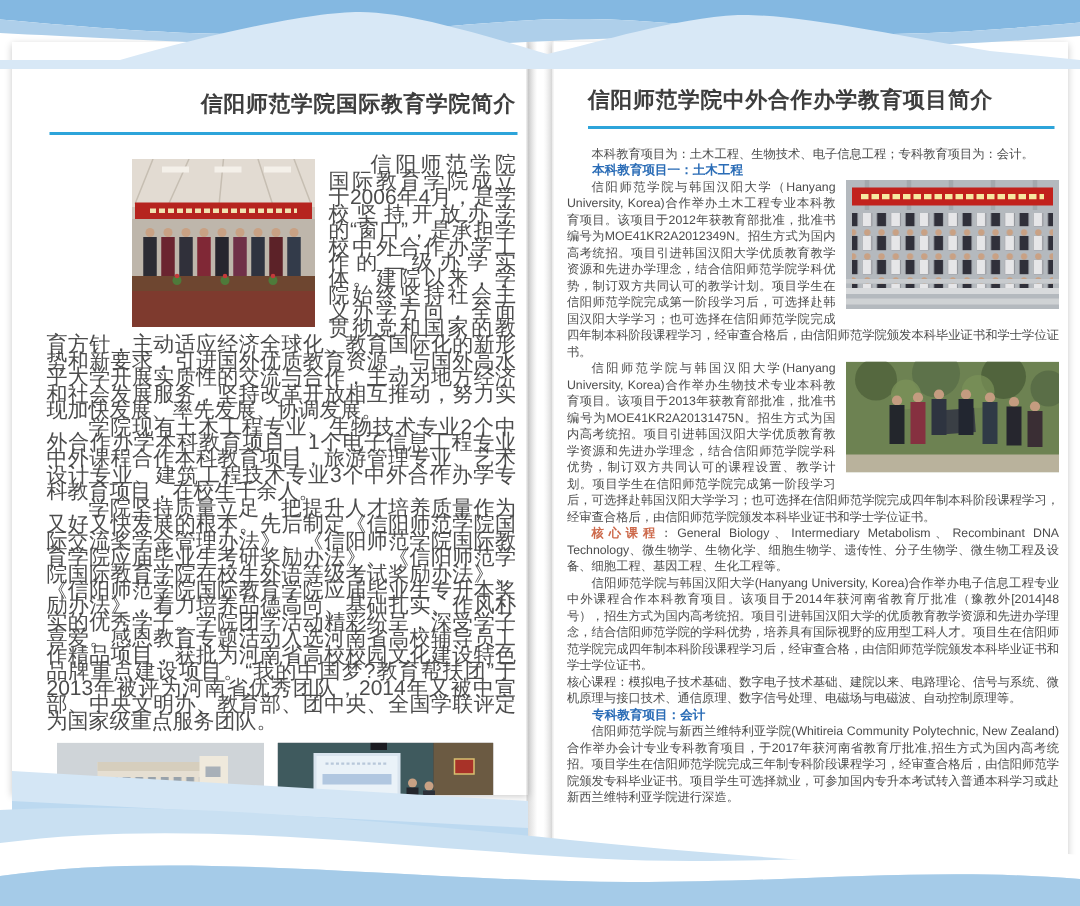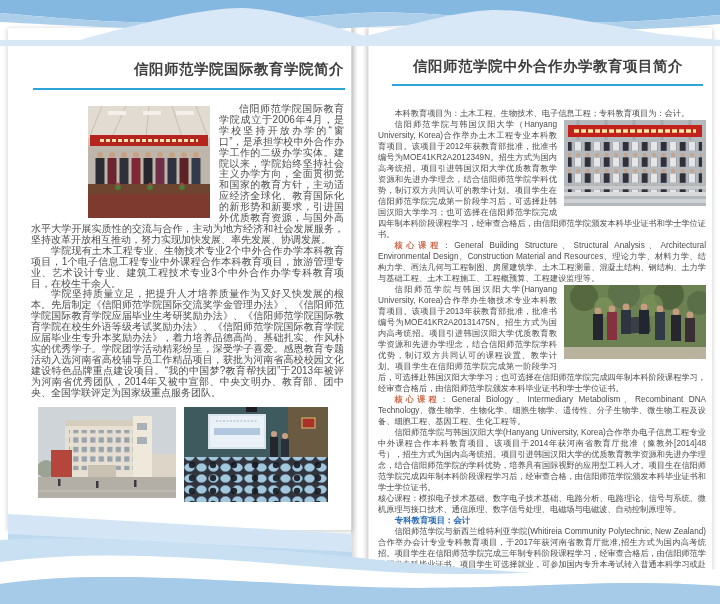--- a/index.html
+++ b/index.html
@@ -6,27 +6,27 @@
   .canvas{position:relative;width:720px;height:604px;background:#ffffff;overflow:hidden;
           font-family:"Liberation Sans","DejaVu Sans",sans-serif;}
   .page{position:absolute;top:28px;width:344px;background:#ffffff;z-index:2;
         box-shadow:0 1px 5px rgba(0,0,0,.22);overflow:hidden;}
   .page-left{left:8px;height:502px;}
   .page-right{left:368px;height:560px;}
   .seam{position:absolute;left:351px;top:26px;width:18px;height:552px;z-index:3;pointer-events:none;
         background:linear-gradient(to right,rgba(70,70,70,.22) 0,rgba(255,255,255,0) 40%,rgba(255,255,255,0) 62%,rgba(90,90,90,.12) 100%);}
   .title{font-weight:bold;color:#3e3e3e;letter-spacing:.5px;font-size:14.5px;}
   .page-left  .title{margin:32px 8px 0 25px;text-align:right;}
-  .page-right .title{margin:29px 8px 0 24px;text-align:center;}
+  .page-right .title{margin:29px 8px 0 24px;}
   .rule{height:2px;background:#2da4da;}
   .page-left  .rule{margin:9px 7px 0 25px;}
   .page-right .rule{margin:8px 9px 0 24px;}
   .body{color:#4c4c4c;text-align:justify;}
-  .lbody{margin:14px 8px 0 23px;font-size:10px;line-height:10.9px;}
-  .rbody{margin:22px 6px 0 10px;font-size:8.2px;line-height:11px;}
+  .lbody{margin:14px 8px 0 23px;font-size:14px;line-height:10.9px;}
+  .rbody{margin:11px 6px 0 10px;font-size:8.2px;line-height:11px;}
   .para{margin:0;text-indent:2em;}
   .sec{margin:0;text-indent:2em;font-weight:bold;color:#2a6cb6;font-size:8.4px;}
   .core-label{color:#cd6a4c;font-weight:bold;}
   .core-label.plain{color:#4c4c4c;font-weight:normal;}
   .core.noindent{text-indent:0;}
   .ph{display:inline-block;vertical-align:top;overflow:hidden;line-height:0;}
   .ph svg{display:block;}
   .ph-meeting{float:left;width:122px;height:112px;margin:2px 9px 3px 57px;}
   .ph-civil{float:right;width:142px;height:86px;margin:1px 0 3px 7px;}
   .ph-bio{float:right;width:142px;height:74px;margin:1px 0 3px 7px;}
@@ -149,20 +149,21 @@
   </div>
 
   <div class="seam"></div>
 
   <div class="page page-right">
     <div class="title">信阳师范学院中外合作办学教育项目简介</div>
     <div class="rule"></div>
     <div class="body rbody">
       <p class="para">本科教育项目为：土木工程、生物技术、电子信息工程；专科教育项目为：会计。</p>
 
+      <p class="sec">本科教育项目一：土木工程</p>
       <p class="para">
         <span class="ph ph-civil">
           <svg width="142" height="86" viewBox="0 0 142 86">
             <defs>
               <pattern id="crA" patternUnits="userSpaceOnUse" width="9.5" height="16">
                 <circle cx="4.7" cy="3" r="2.1" fill="#c9a184"></circle>
                 <rect x="1.7" y="5.3" width="6" height="9.5" fill="#30303a"></rect>
               </pattern>
               <pattern id="crB" patternUnits="userSpaceOnUse" width="19" height="16">
                 <rect x="11" y="5.3" width="6" height="9.5" fill="#e6e6e8"></rect>
@@ -173,23 +174,20 @@
             <rect x="4" y="5" width="134" height="12" fill="#c2211c"></rect>
             <line x1="10" y1="11" x2="132" y2="11" stroke="#f7e9a0" stroke-width="3.5" stroke-dasharray="5 2"></line>
             <rect x="4" y="22" width="134" height="50" fill="url(#crA)"></rect>
             <rect x="4" y="22" width="134" height="50" fill="url(#crB)"></rect>
             <rect y="66" width="142" height="3" fill="#c8cbce"></rect>
             <rect y="72" width="142" height="4" fill="#d8dadc"></rect>
             <rect y="79" width="142" height="4" fill="#cfd2d4"></rect>
           </svg>
         </span>
         <span>信阳师范学院与韩国汉阳大学（Hanyang University, Korea)合作举办土木工程专业本科教育项目。该项目于2012年获教育部批准，批准书编号为MOE41KR2A2012349N。招生方式为国内高考统招。项目引进韩国汉阳大学优质教育教学资源和先进办学理念，结合信阳师范学院学科优势，制订双方共同认可的教学计划。项目学生在信阳师范学院完成第一阶段学习后，可选择赴韩国汉阳大学学习；也可选择在信阳师范学院完成四年制本科阶段课程学习，经审查合格后，由信阳师范学院颁发本科毕业证书和学士学位证书。</span>
-      </p>
-      <p class="para core">
-        <span class="core-label">核心课程</span><span>：General Building Structure、Structural Analysis、Architectural Environmental Design、Construction Material and Resources、理论力学、材料力学、结构力学、画法几何与工程制图、房屋建筑学、土木工程测量、混凝土结构、钢结构、土力学与基础工程、土木工程施工、工程概预算、工程建设监理等。</span>
       </p>
 
       <p class="para">
         <span class="ph ph-bio">
           <svg width="142" height="74" viewBox="0 0 142 74">
             <rect width="142" height="74" fill="#6d8252"></rect>
             <circle cx="20" cy="12" r="14" fill="#55683f"></circle>
               <circle cx="60" cy="8" r="16" fill="#5d724a"></circle>
             <circle cx="105" cy="10" r="15" fill="#51643d"></circle>
               <circle cx="135" cy="18" r="12" fill="#5a6e47"></circle>
@@ -214,21 +212,21 @@
           </svg>
         </span>
         <span>信阳师范学院与韩国汉阳大学(Hanyang University, Korea)合作举办生物技术专业本科教育项目。该项目于2013年获教育部批准，批准书编号为MOE41KR2A20131475N。招生方式为国内高考统招。项目引进韩国汉阳大学优质教育教学资源和先进办学理念，结合信阳师范学院学科优势，制订双方共同认可的课程设置、教学计划。项目学生在信阳师范学院完成第一阶段学习后，可选择赴韩国汉阳大学学习；也可选择在信阳师范学院完成四年制本科阶段课程学习，经审查合格后，由信阳师范学院颁发本科毕业证书和学士学位证书。</span>
       </p>
       <p class="para core">
         <span class="core-label">核心课程</span><span>：General Biology、Intermediary Metabolism、Recombinant DNA Technology、微生物学、生物化学、细胞生物学、遗传性、分子生物学、微生物工程及设备、细胞工程、基因工程、生化工程等。</span>
       </p>
 
       <p class="para">信阳师范学院与韩国汉阳大学(Hanyang University, Korea)合作举办电子信息工程专业中外课程合作本科教育项目。该项目于2014年获河南省教育厅批准（豫教外[2014]48号），招生方式为国内高考统招。项目引进韩国汉阳大学的优质教育教学资源和先进办学理念，结合信阳师范学院的学科优势，培养具有国际视野的应用型工科人才。项目生在信阳师范学院完成四年制本科阶段课程学习后，经审查合格，由信阳师范学院颁发本科毕业证书和学士学位证书。</p>
       <p class="para core noindent">
-        <span class="core-label plain">核心课程</span><span>：模拟电子技术基础、数字电子技术基础、电路分析、电路理论、信号与系统、微机原理与接口技术、通信原理、数字信号处理、电磁场与电磁波、自动控制原理等。</span>
+        <span class="core-label plain">核心课程</span><span>：模拟电子技术基础、数字电子技术基础、建院以来、电路理论、信号与系统、微机原理与接口技术、通信原理、数字信号处理、电磁场与电磁波、自动控制原理等。</span>
       </p>
 
       <p class="sec">专科教育项目：会计</p>
       <p class="para">信阳师范学院与新西兰维特利亚学院(Whitireia Community Polytechnic, New Zealand)合作举办会计专业专科教育项目，于2017年获河南省教育厅批准,招生方式为国内高考统招。项目学生在信阳师范学院完成三年制专科阶段课程学习，经审查合格后，由信阳师范学院颁发专科毕业证书。项目学生可选择就业，可参加国内专升本考试转入普通本科学习或赴新西兰维特利亚学院进行深造。</p>
 
     </div>
   </div>
 
   <svg class="deco top-wave" width="720" height="54" viewBox="0 0 720 54">
     <path fill="#84b8e1" d="M0,0 H720 V15 C650,21 600,25 525,21 C455,17 420,11 362,13 C300,16 255,23 180,23 C105,23 48,17 0,13 Z"></path>

